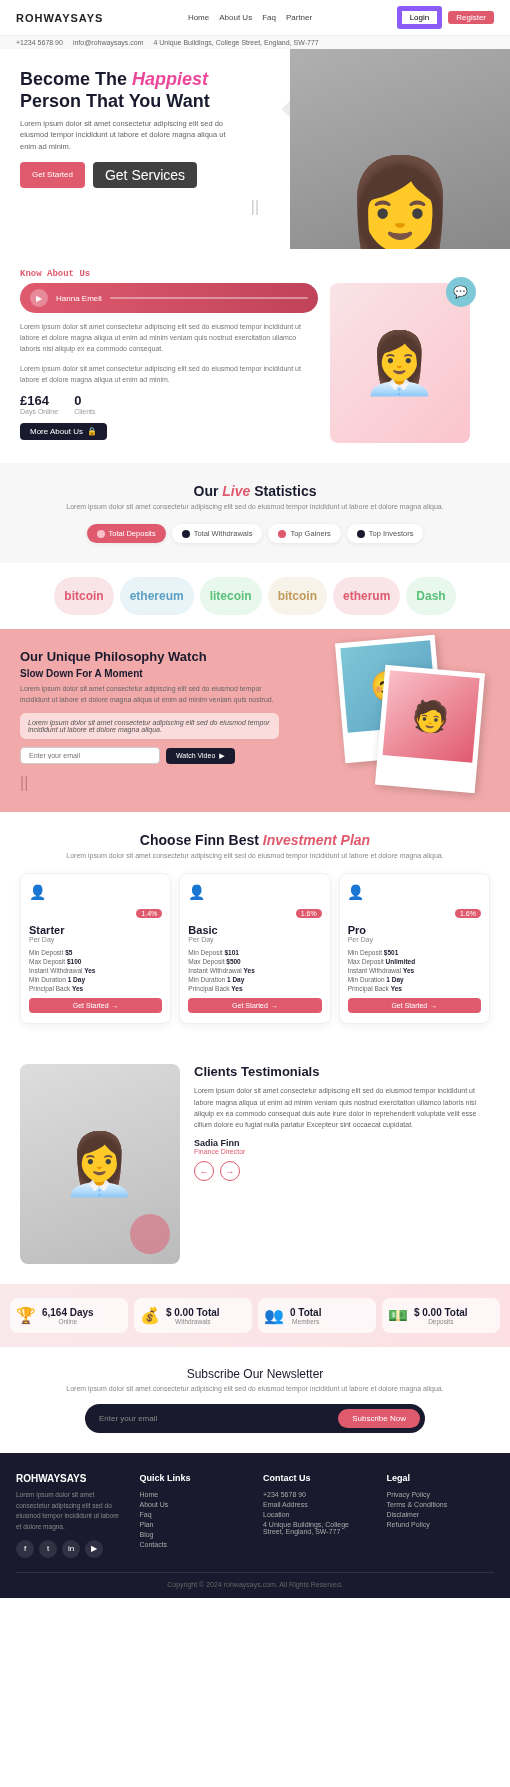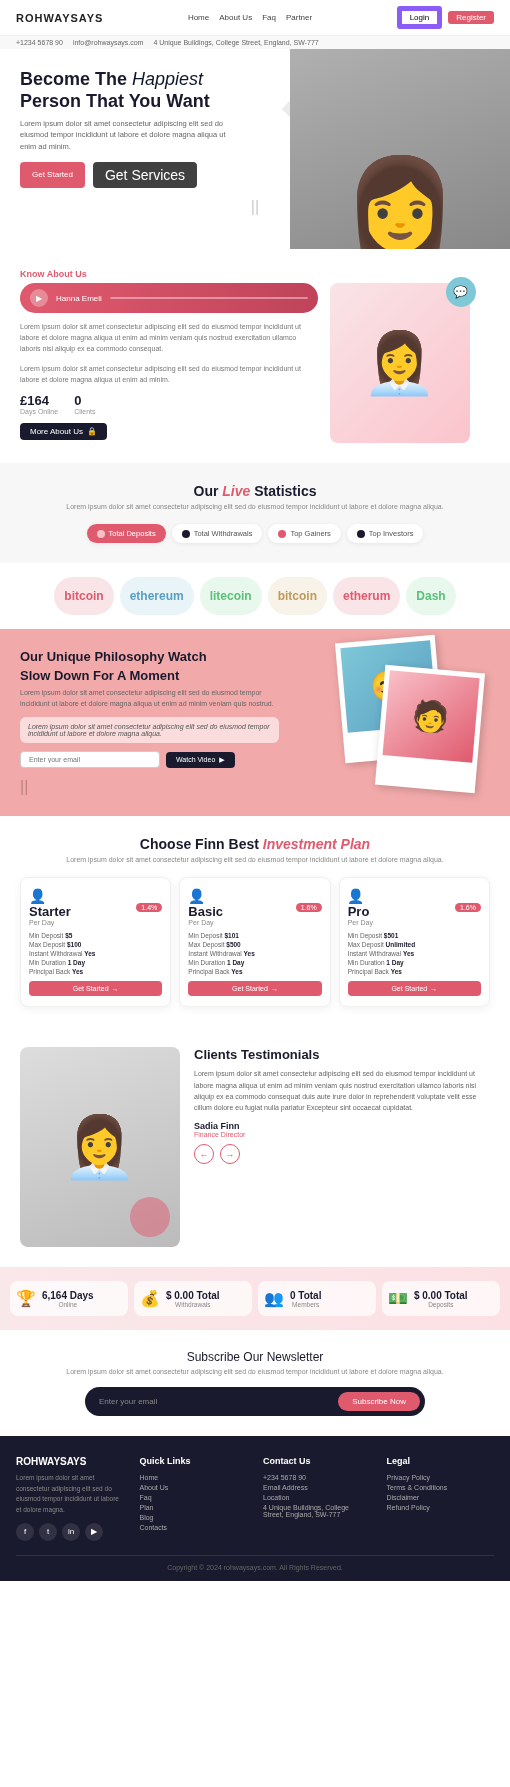--- a/index.html
+++ b/index.html
@@ -26,21 +26,21 @@
     
     .hero {
       background: #fff;
       padding: 20px 20px 10px 20px;
       position: relative;
       min-height: 200px;
       overflow: hidden;
     }
     .hero-content { max-width: 55%; }
     .hero h1 { font-size: 18px; font-weight: 900; color: #1a1a2e; line-height: 1.2; margin-bottom: 6px; }
-    .hero h1 em { font-style: italic; color: #0f172a; font-weight: 400; }
+    .hero h1 em { font-style: italic; color: #ec4899; font-weight: 700; }
     .hero-sub { font-size: 7.5px; color: #666; line-height: 1.5; margin-bottom: 10px; max-width: 220px; }
     .hero-btns { display: flex; gap: 8px; margin-bottom: 8px; }
     .btn-primary { background: #e05a6e; color: #fff; border: none; border-radius: 4px; padding: 5px 12px; font-size: 8px; cursor: pointer; display: flex; align-items: center; gap: 4px; }
     .btn-secondary { background: #404040; color: #fff; border: none; border-radius: 4px; padding: 5px 12px; font-size: 14px; cursor: pointer; }
     .hero-image {
       position: absolute;
       right: 0;
       top: 0;
       width: 220px;
       height: 200px;
@@ -61,21 +61,21 @@
       left: 50%;
       transform: translateX(-50%);
     }
     .hero-scroll { display: flex; justify-content: center; margin-top: 10px; font-size: 16px; color: #ccc; }
 
     
     .know-about {
       padding: 20px;
       background: #fff;
     }
-    .section-tag { font-size: 9px; color: #e05a6e; font-weight: 600; margin-bottom: 4px; }
+    .section-tag { font-size: 9px; color: #e05a6e; font-weight: 600; margin-bottom: 4px; font-family: Liberation Mono, monospace; }
     .know-layout { display: flex; gap: 12px; }
     .know-left { flex: 1; }
     .know-right { width: 160px; position: relative; }
     .know-right-img {
       width: 140px;
       height: 160px;
       background: linear-gradient(135deg, #f9e4e7 0%, #fbc4cc 100%);
       border-radius: 8px;
       display: flex;
       align-items: center;
@@ -158,21 +158,21 @@
     .brand-item.alt3 { background: #f8f3e8; color: #c09a5a; }
 
     
     .philosophy {
       background: #f2a9a9;
       padding: 20px;
       position: relative;
       overflow: hidden;
     }
     .philosophy h2 { font-size: 13px; font-weight: 800; color: #1a1a2e; margin-bottom: 4px; }
-    .philosophy-sub-title { font-size: 13px; font-weight: 700; color: #1a1a2e; margin-bottom: 4px; }
+    .philosophy-sub-title { font-size: 10px; font-weight: 700; color: #1a1a2e; margin-bottom: 4px; }
     .philosophy-text { font-size: 7px; color: #666; line-height: 1.6; margin-bottom: 8px; max-width: 55%; }
     .philosophy-input-row { display: flex; gap: 6px; align-items: center; margin-bottom: 6px; }
     .philosophy-input {
       border: 1px solid #ccc;
       border-radius: 4px;
       padding: 4px 8px;
       font-size: 7px;
       background: #fff;
       width: 140px;
     }
@@ -229,21 +229,21 @@
       background: #fff;
       border: 1px solid #f0f0f0;
       border-radius: 8px;
       padding: 10px 8px;
       flex: 1;
       box-shadow: 0 2px 8px rgba(0,0,0,0.06);
       text-align: left;
     }
     .plan-header { display: flex; align-items: center; justify-content: space-between; margin-bottom: 6px; }
     .plan-icon { font-size: 14px; }
-    .plan-name { font-size: 13px; font-weight: 700; color: #1a1a2e; }
+    .plan-name { font-size: 11px; font-weight: 700; color: #1a1a2e; margin-top: 24px; }
     .plan-fee { font-size: 7px; color: #888; }
     .plan-badge { background: #e05a6e; color: #fff; border-radius: 10px; padding: 1px 5px; font-size: 7px; }
     .plan-row { font-size: 6.5px; color: #666; margin-bottom: 2px; }
     .plan-row span { color: #1a1a2e; font-weight: 600; }
     .btn-started { background: #e05a6e; color: #fff; border: none; border-radius: 4px; padding: 4px 10px; font-size: 7px; margin-top: 6px; cursor: pointer; display: flex; align-items: center; gap: 3px; width: 100%; justify-content: center; }
 
     
     .testimonials {
       padding: 20px;
       background: #fff;

